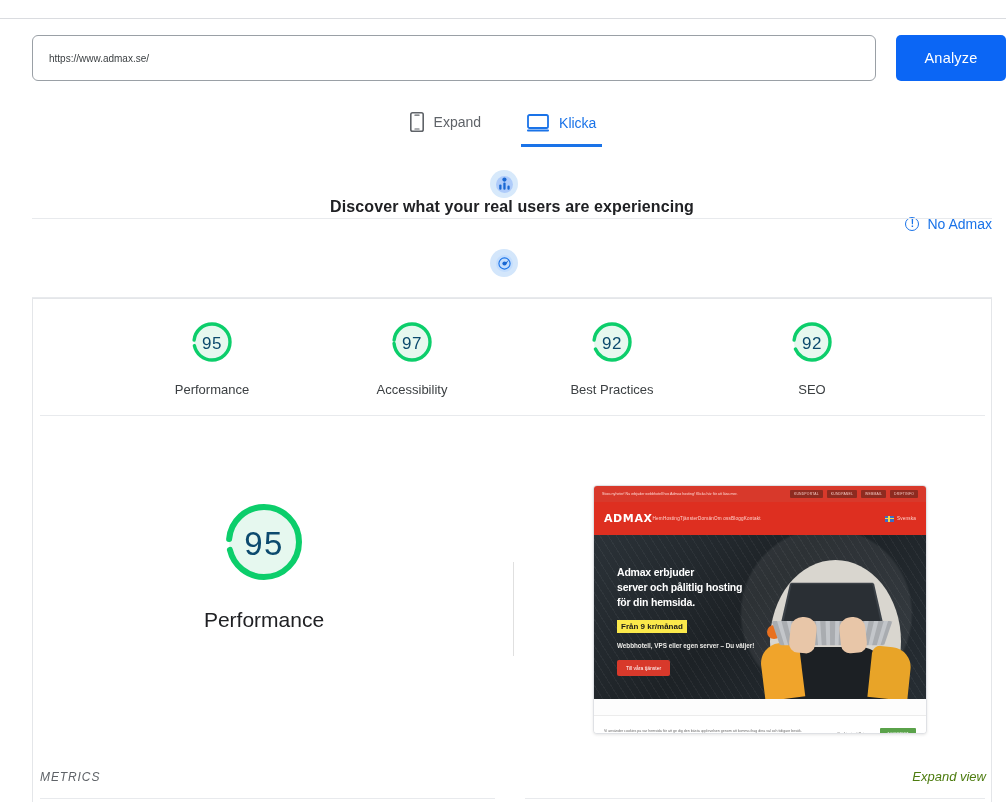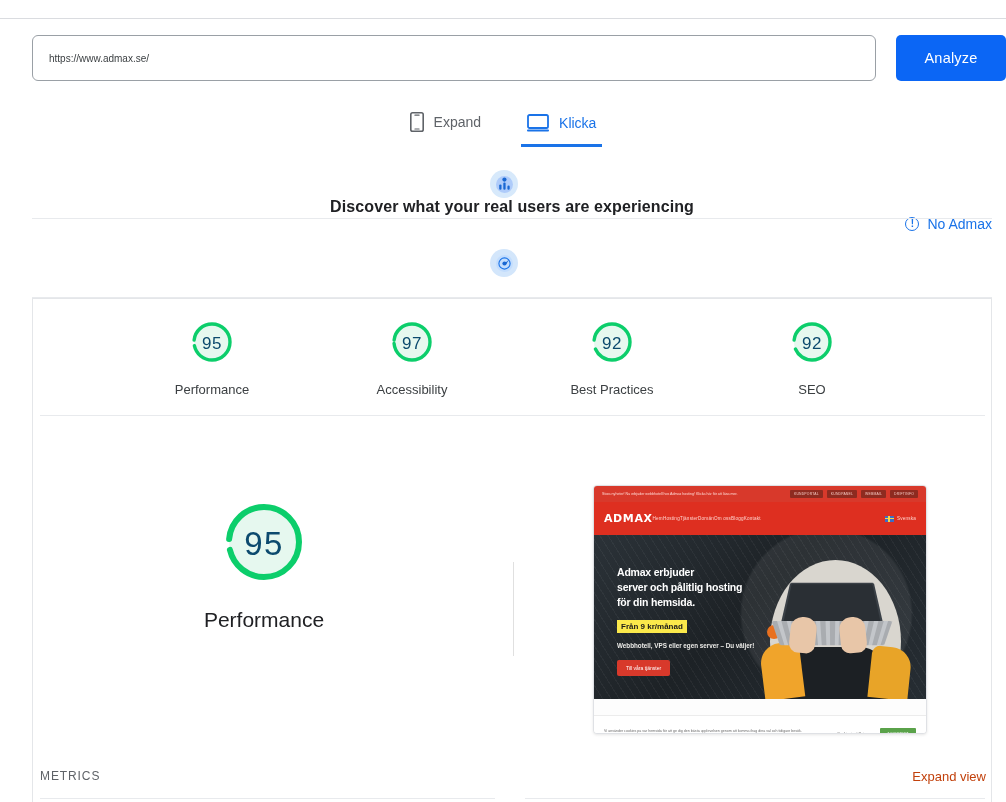--- a/index.html
+++ b/index.html
@@ -260,27 +260,27 @@
   .th-cookie-txt { font-size: 3.6px; color: #6b6b6b; line-height: 6px; max-width: 210px; }
   .th-cookie-link { margin-left: auto; font-size: 4px; color: #555; }
   .th-cookie-btn {
     background: #5aa24a; color: #fff; font-size: 3.6px;
     padding: 4px 7px; border-radius: 1px;
   }
 
   
   .metrics-row {
     position: absolute; left: 40px; top: 769px; width: 946px;
-    display: flex; align-items: flex-start;
+    display: flex; align-items: flex-end; font-style: italic;
   }
   .metrics-label {
     font-size: 12px; letter-spacing: .9px; color: #5f6368;
   }
   .expand-view {
-    margin-left: auto; font-size: 13px; color: #c2410c; cursor: pointer;
+    margin-left: auto; font-size: 13px; color: #4d7c0f; cursor: pointer;
   }
   .metrics-underline-l {
     position: absolute; left: 40px; top: 798px; width: 455px; height: 1px; background: #e8eaed;
   }
   .metrics-underline-r {
     position: absolute; left: 525px; top: 798px; width: 460px; height: 1px; background: #e8eaed;
   }
 </style>
 </head>
 <body>

